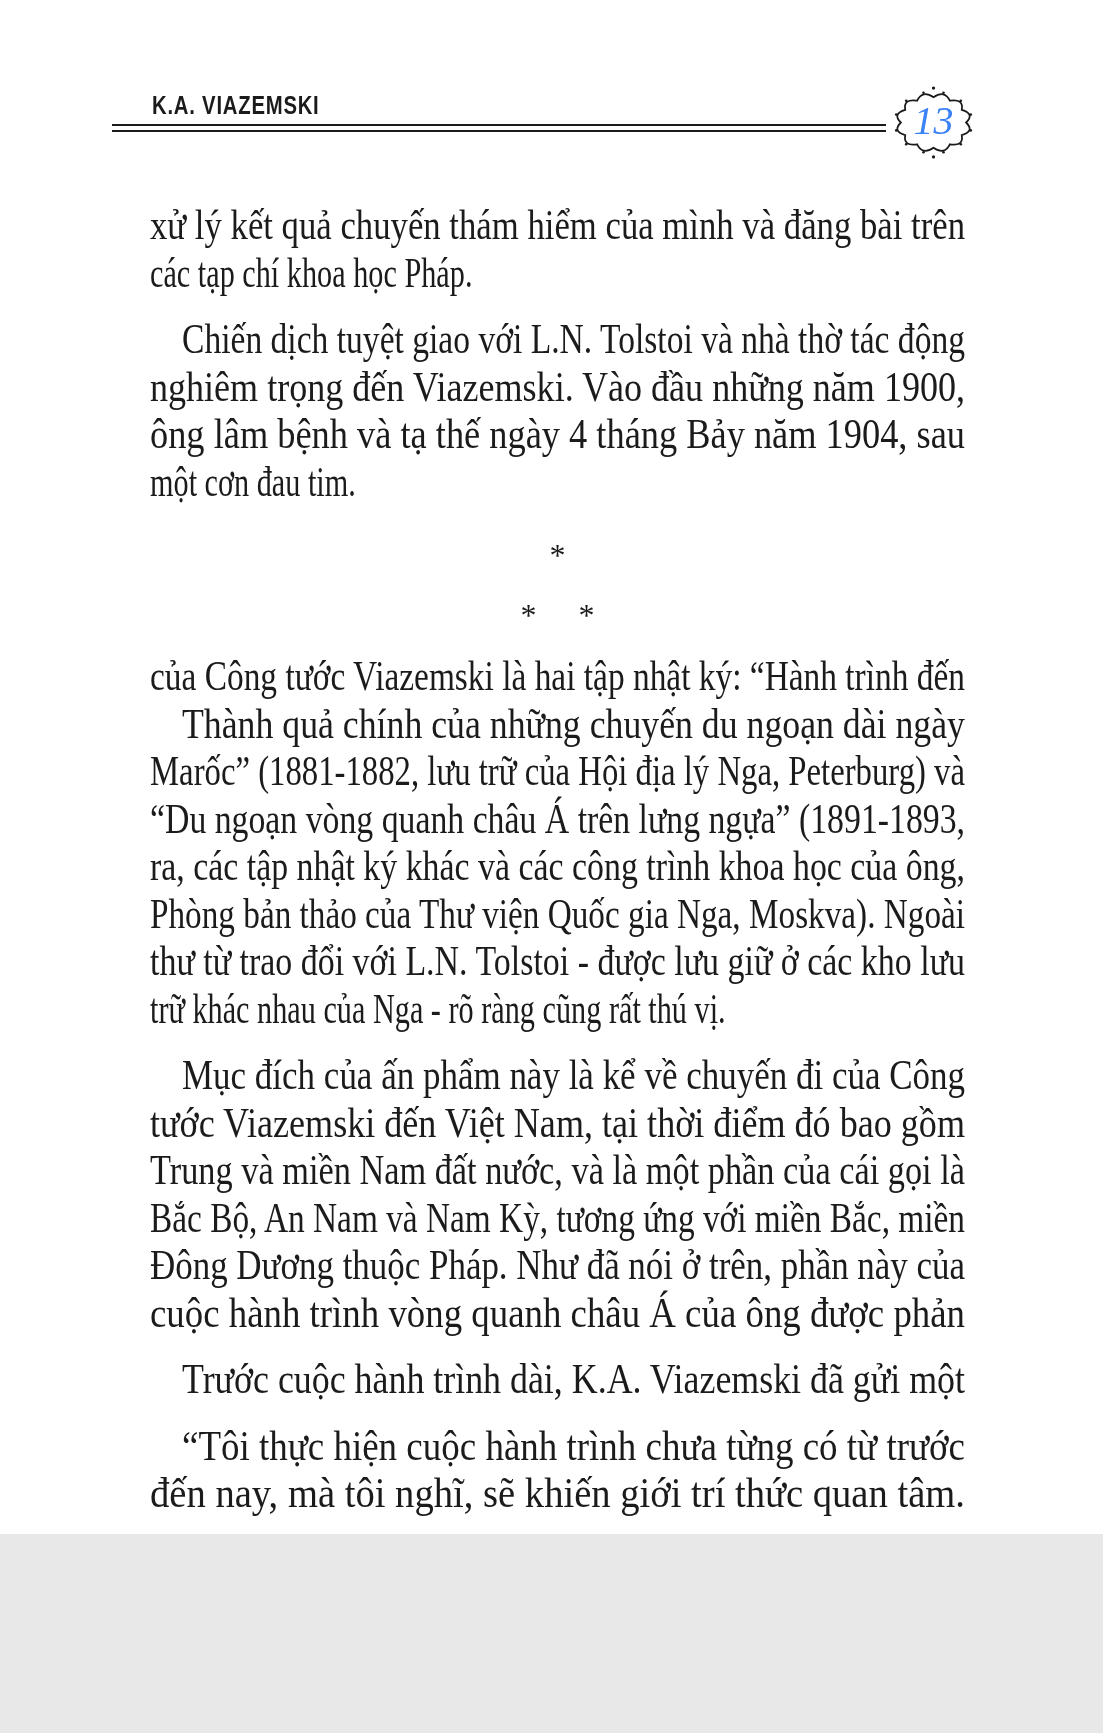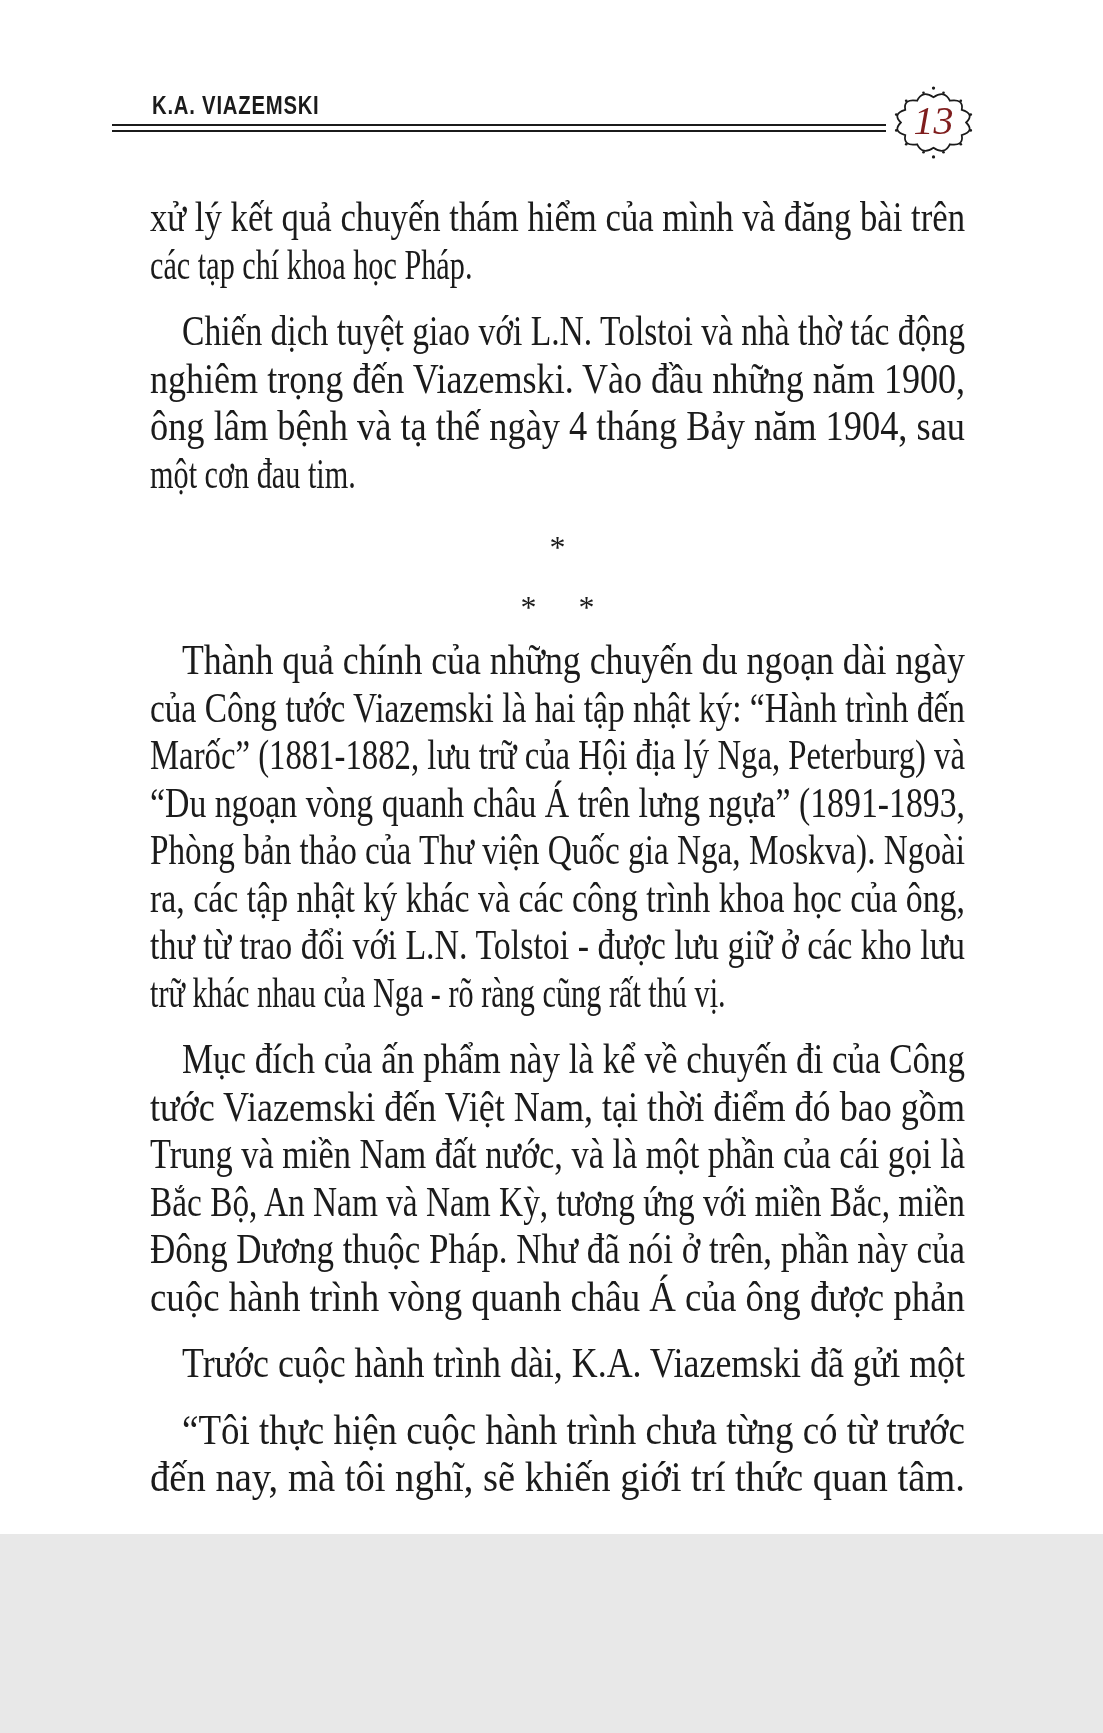--- a/index.html
+++ b/index.html
@@ -25,28 +25,28 @@
     border-top:2px solid #1b1b1b;border-bottom:2px solid #1b1b1b;
     box-sizing:border-box;
   }
   .ornament{position:absolute;left:885px;top:78px;width:97px;height:89px;}
   .ornament svg{position:absolute;left:0;top:0;width:100%;height:100%;}
   .pagenum{
     position:absolute;left:0;right:0;top:50%;
     transform:translateY(-54%);
     text-align:center;
     font-style:italic;font-size:40px;line-height:1;
-    color:#7f1d1d;
+    color:#3b82f6;
   }
   
   .text-col{
     position:absolute;left:150px;top:194px;width:815px;
     font-size:42px;
   }
-  .para{margin:0 0 19px 0;padding:0;}
+  .para{margin:8px 0 19px 0;padding:0;}
   .line{display:block;height:47.5px;line-height:47.5px;}
   .line.ind{padding-left:32px;text-decoration:underline;}
   .ltxt{display:inline-block;white-space:nowrap;transform-origin:0 50%;}
   
   .sep{margin:10px 0 0 0;}
   .sep-row{
     display:flex;justify-content:center;align-items:center;gap:42px;
     height:60px;line-height:60px;font-size:32px;
   }
   .star{display:inline-block;}
@@ -102,26 +102,26 @@
       <div class="sep">
         <div class="sep-row">
           <span class="star">*</span>
         </div>
         <div class="sep-row">
           <span class="star">*</span>
           <span class="star">*</span>
         </div>
       </div>
       <p class="para">
+        <span class="line"><span class="ltxt" style="transform: scaleX(0.795195);">của Công tước Viazemski là hai tập nhật ký: “Hành trình đến</span></span>
         <span class="line ind"><span class="ltxt" style="transform: scaleX(0.851376);">Thành quả chính của những chuyến du ngoạn dài ngày</span></span>
-        <span class="line"><span class="ltxt" style="transform: scaleX(0.795195);">của Công tước Viazemski là hai tập nhật ký: “Hành trình đến</span></span>
         <span class="line"><span class="ltxt" style="transform: scaleX(0.779555);">Marốc” (1881-1882, lưu trữ của Hội địa lý Nga, Peterburg) và</span></span>
         <span class="line"><span class="ltxt" style="transform: scaleX(0.804045);">“Du ngoạn vòng quanh châu Á trên lưng ngựa” (1891-1893,</span></span>
+        <span class="line"><span class="ltxt" style="transform: scaleX(0.806083);">ra, các tập nhật ký khác và các công trình khoa học của ông,</span></span>
         <span class="line"><span class="ltxt" style="transform: scaleX(0.79143);">Phòng bản thảo của Thư viện Quốc gia Nga, Moskva). Ngoài</span></span>
-        <span class="line"><span class="ltxt" style="transform: scaleX(0.806083);">ra, các tập nhật ký khác và các công trình khoa học của ông,</span></span>
         <span class="line"><span class="ltxt" style="transform: scaleX(0.807693);">thư từ trao đổi với L.N. Tolstoi - được lưu giữ ở các kho lưu</span></span>
         <span class="line"><span class="ltxt" style="transform: scaleX(0.72);">trữ khác nhau của Nga - rõ ràng cũng rất thú vị.</span></span>
       </p>
       <p class="para">
         <span class="line ind"><span class="ltxt" style="transform: scaleX(0.832951);">Mục đích của ấn phẩm này là kể về chuyến đi của Công</span></span>
         <span class="line"><span class="ltxt" style="transform: scaleX(0.859478);">tước Viazemski đến Việt Nam, tại thời điểm đó bao gồm</span></span>
         <span class="line"><span class="ltxt" style="transform: scaleX(0.817043);">Trung và miền Nam đất nước, và là một phần của cái gọi là</span></span>
         <span class="line"><span class="ltxt" style="transform: scaleX(0.793863);">Bắc Bộ, An Nam và Nam Kỳ, tương ứng với miền Bắc, miền</span></span>
         <span class="line"><span class="ltxt" style="transform: scaleX(0.831686);">Đông Dương thuộc Pháp. Như đã nói ở trên, phần này của</span></span>
         <span class="line"><span class="ltxt" style="transform: scaleX(0.877243);">cuộc hành trình vòng quanh châu Á của ông được phản</span></span>

